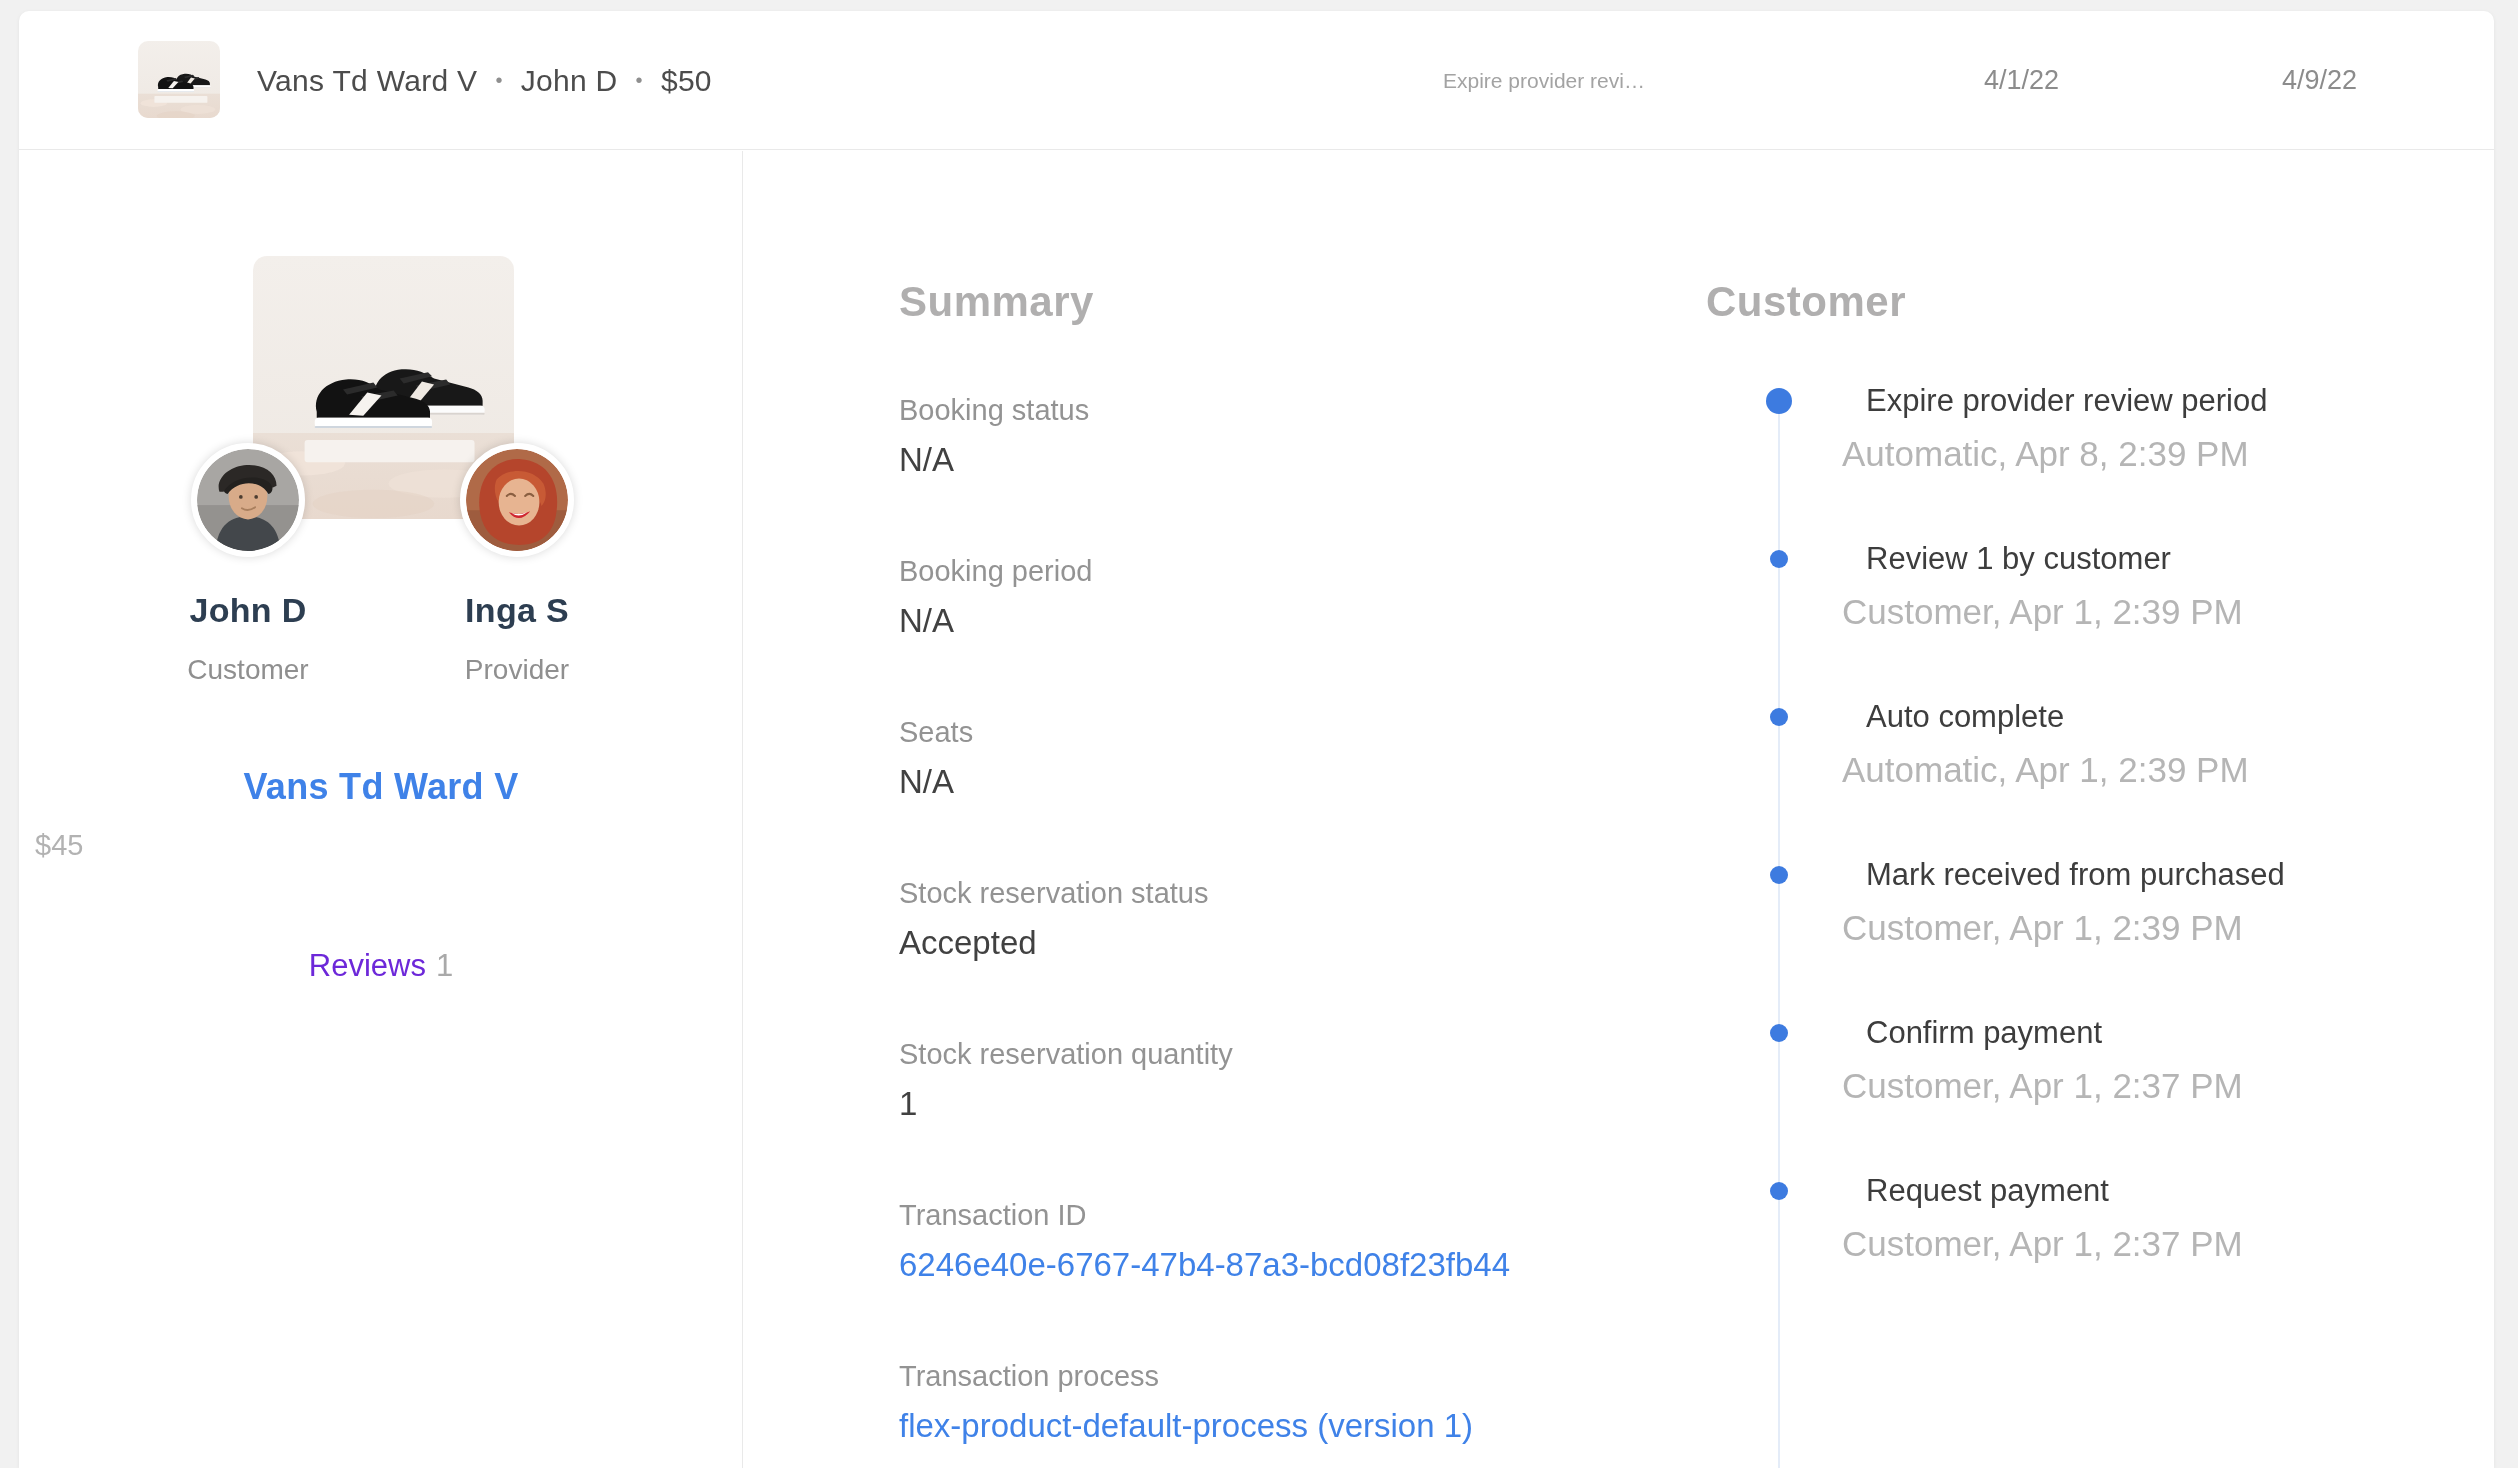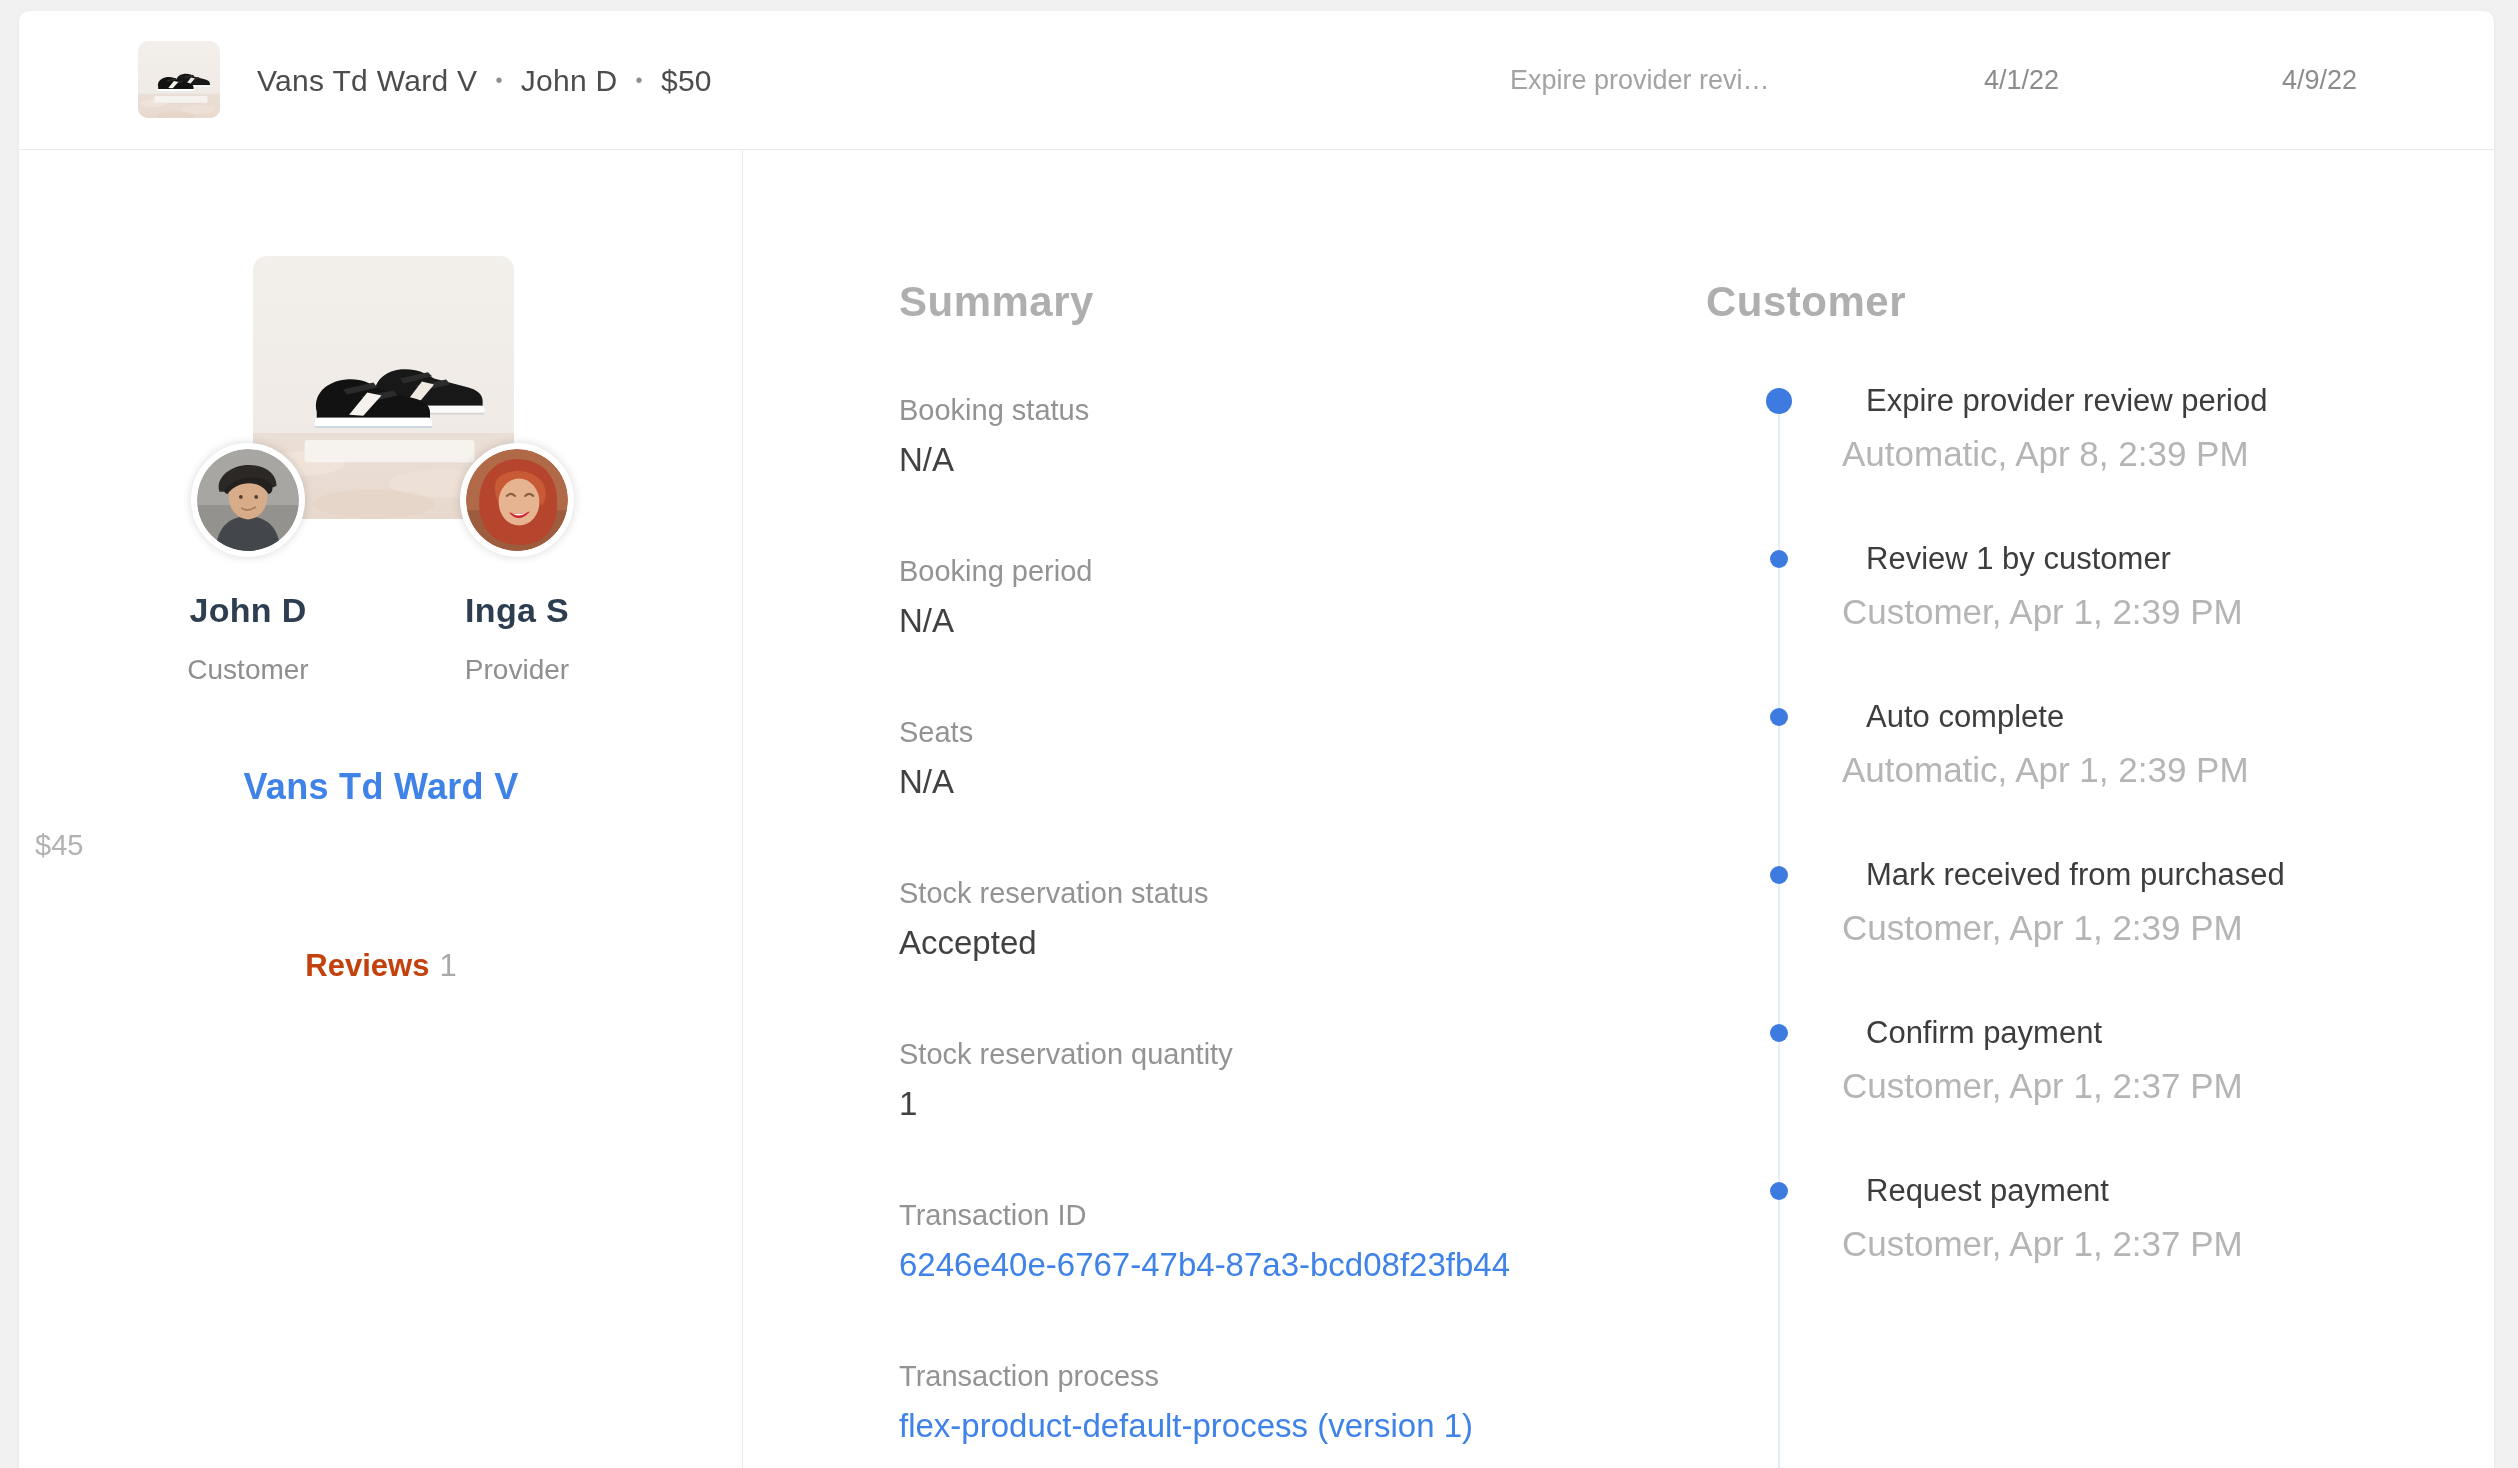--- a/index.html
+++ b/index.html
@@ -19,23 +19,23 @@
     border-radius:10px; overflow:hidden;
   }
   .thumb svg { width:100%; height:100%; display:block; }
   .header-title {
     position:absolute; left:238px; top:0; height:139px;
     display:flex; align-items:center; gap:18px;
     font-size:30px; font-weight:500; color:#4c4c4c; letter-spacing:0.3px;
   }
   .header-sep { font-size:20px; color:#8f8f8f; }
   .hdr-transition {
-    position:absolute; left:1491px; top:0; height:139px; width:330px;
+    position:absolute; left:1424px; top:0; height:139px; width:330px;
     display:flex; align-items:center;
-    font-size:27px; color:#a3a3a3; white-space:nowrap; overflow:hidden;
+    font-size:21px; color:#a3a3a3; white-space:nowrap; overflow:hidden;
   }
   .hdr-date { position:absolute; top:0; height:139px; display:flex; align-items:center;
     font-size:27px; color:#8c8c8c; }
   .hdr-date.start { left:1965px; }
   .hdr-date.end   { left:2263px; }
 
   
   .body { position:absolute; left:0; top:140px; right:0; bottom:0; display:flex; }
   .sidebar { position:relative; width:724px; border-right:1px solid #e9e9e9; flex:none; }
   .main { position:relative; flex:1; }
@@ -63,21 +63,21 @@
     font-size:28px; color:#8f8f8f; }
   .party-role.customer { left:79px; }
   .party-role.provider { left:348px; }
 
   .listing-link { position:absolute; left:0; width:724px; top:615px; text-align:center;
     font-size:36px; font-weight:600; color:#3f82e8; cursor:pointer; letter-spacing:0.3px; }
   .listing-price { position:absolute; left:0; width:576px; top:678px; text-align:left;
     font-size:29px; color:#b2b2b2;padding-left:16px; }
   .reviews-line { position:absolute; left:0; width:724px; top:797px; text-align:center;
     font-size:31px; }
-  .reviews-line .rlabel { color:#c2410c; font-weight:700; cursor:pointer;margin-top:40px; }
+  .reviews-line .rlabel { color:#6d28d9; font-weight:400; cursor:pointer;margin-top:40px; }
   .reviews-line .rcount { color:#a9a9a9; margin-left:10px; }
 
   
   .section-heading { position:absolute; font-size:42px; font-weight:600;
     color:#b0afaf; letter-spacing:0.5px;margin-top:7px; }
   .summary-heading { left:156px; top:120px; }
   .timeline-heading { left:963px; top:120px; }
 
   .field { position:absolute; left:156px; }
   .flabel { font-size:29px; color:#939393; line-height:36px; }

